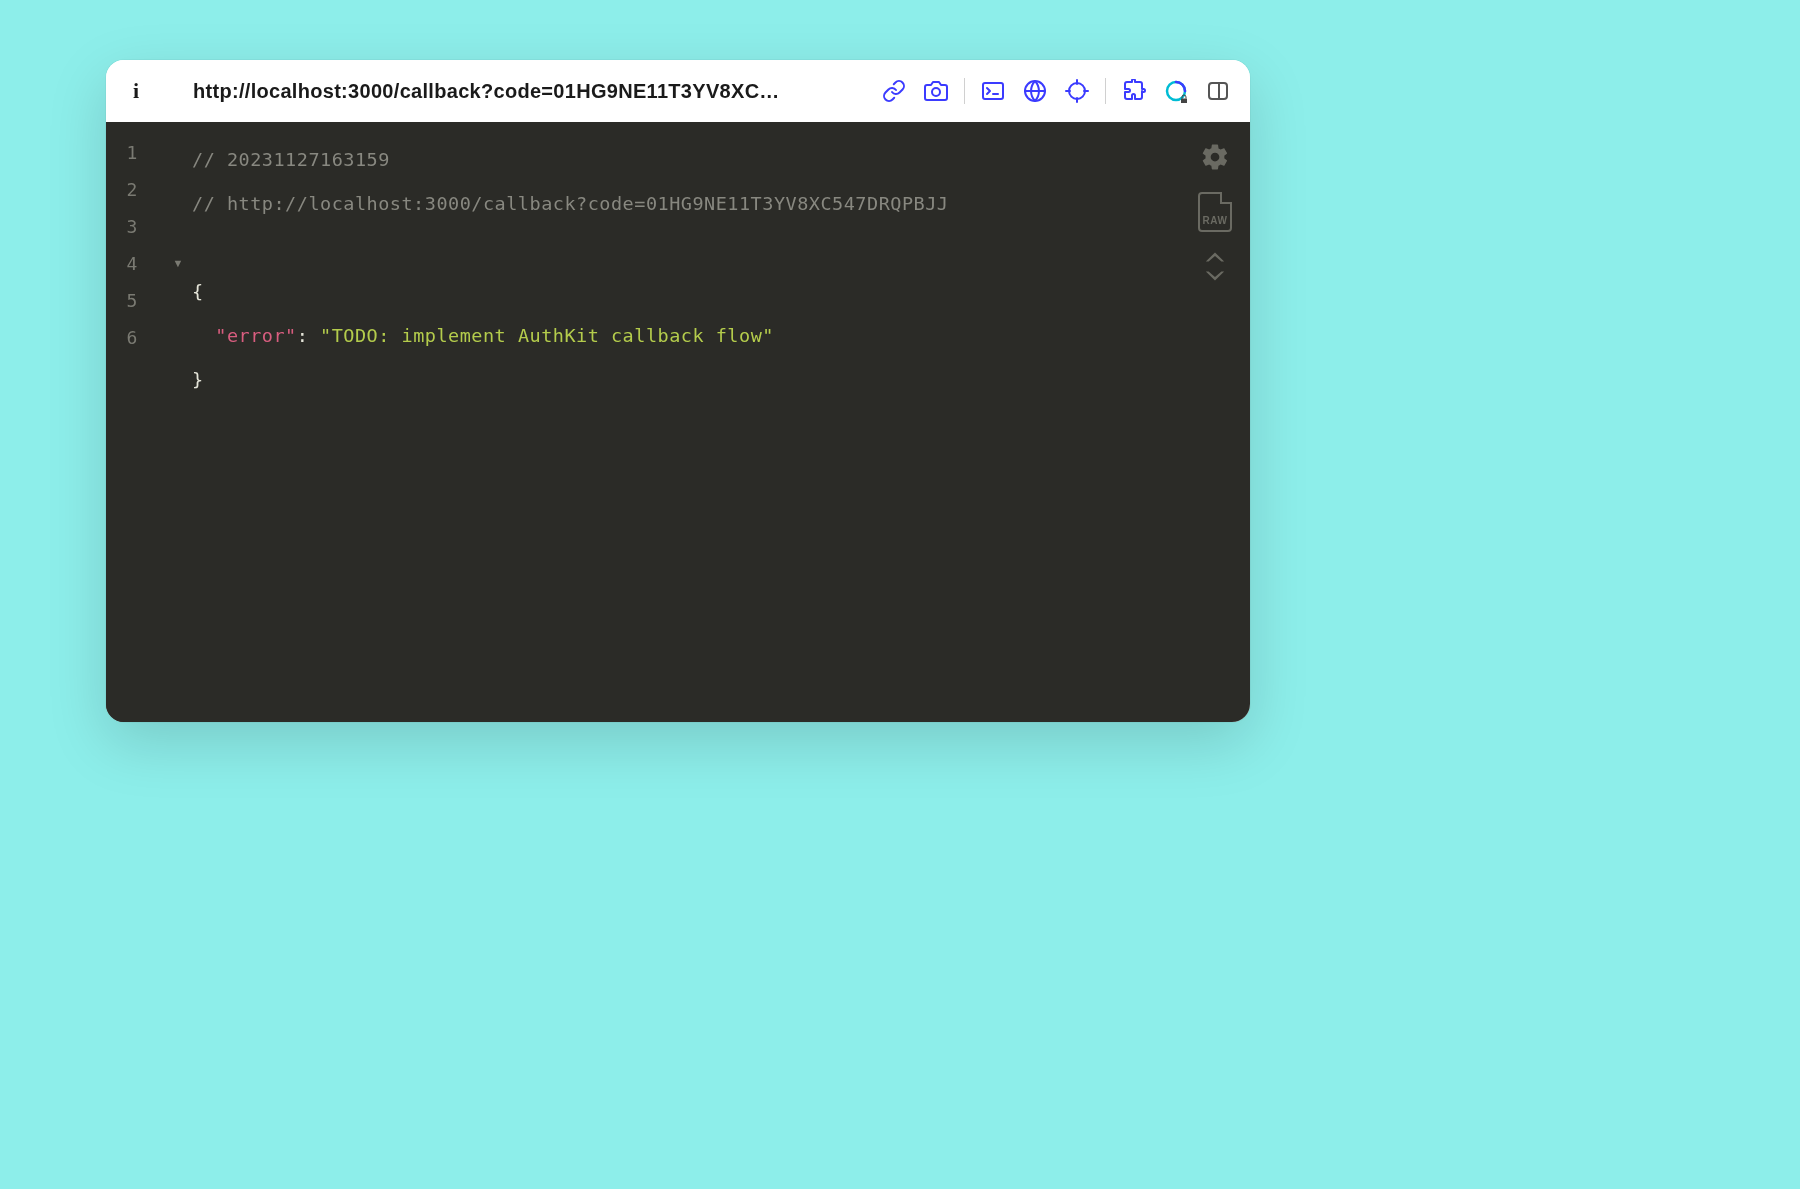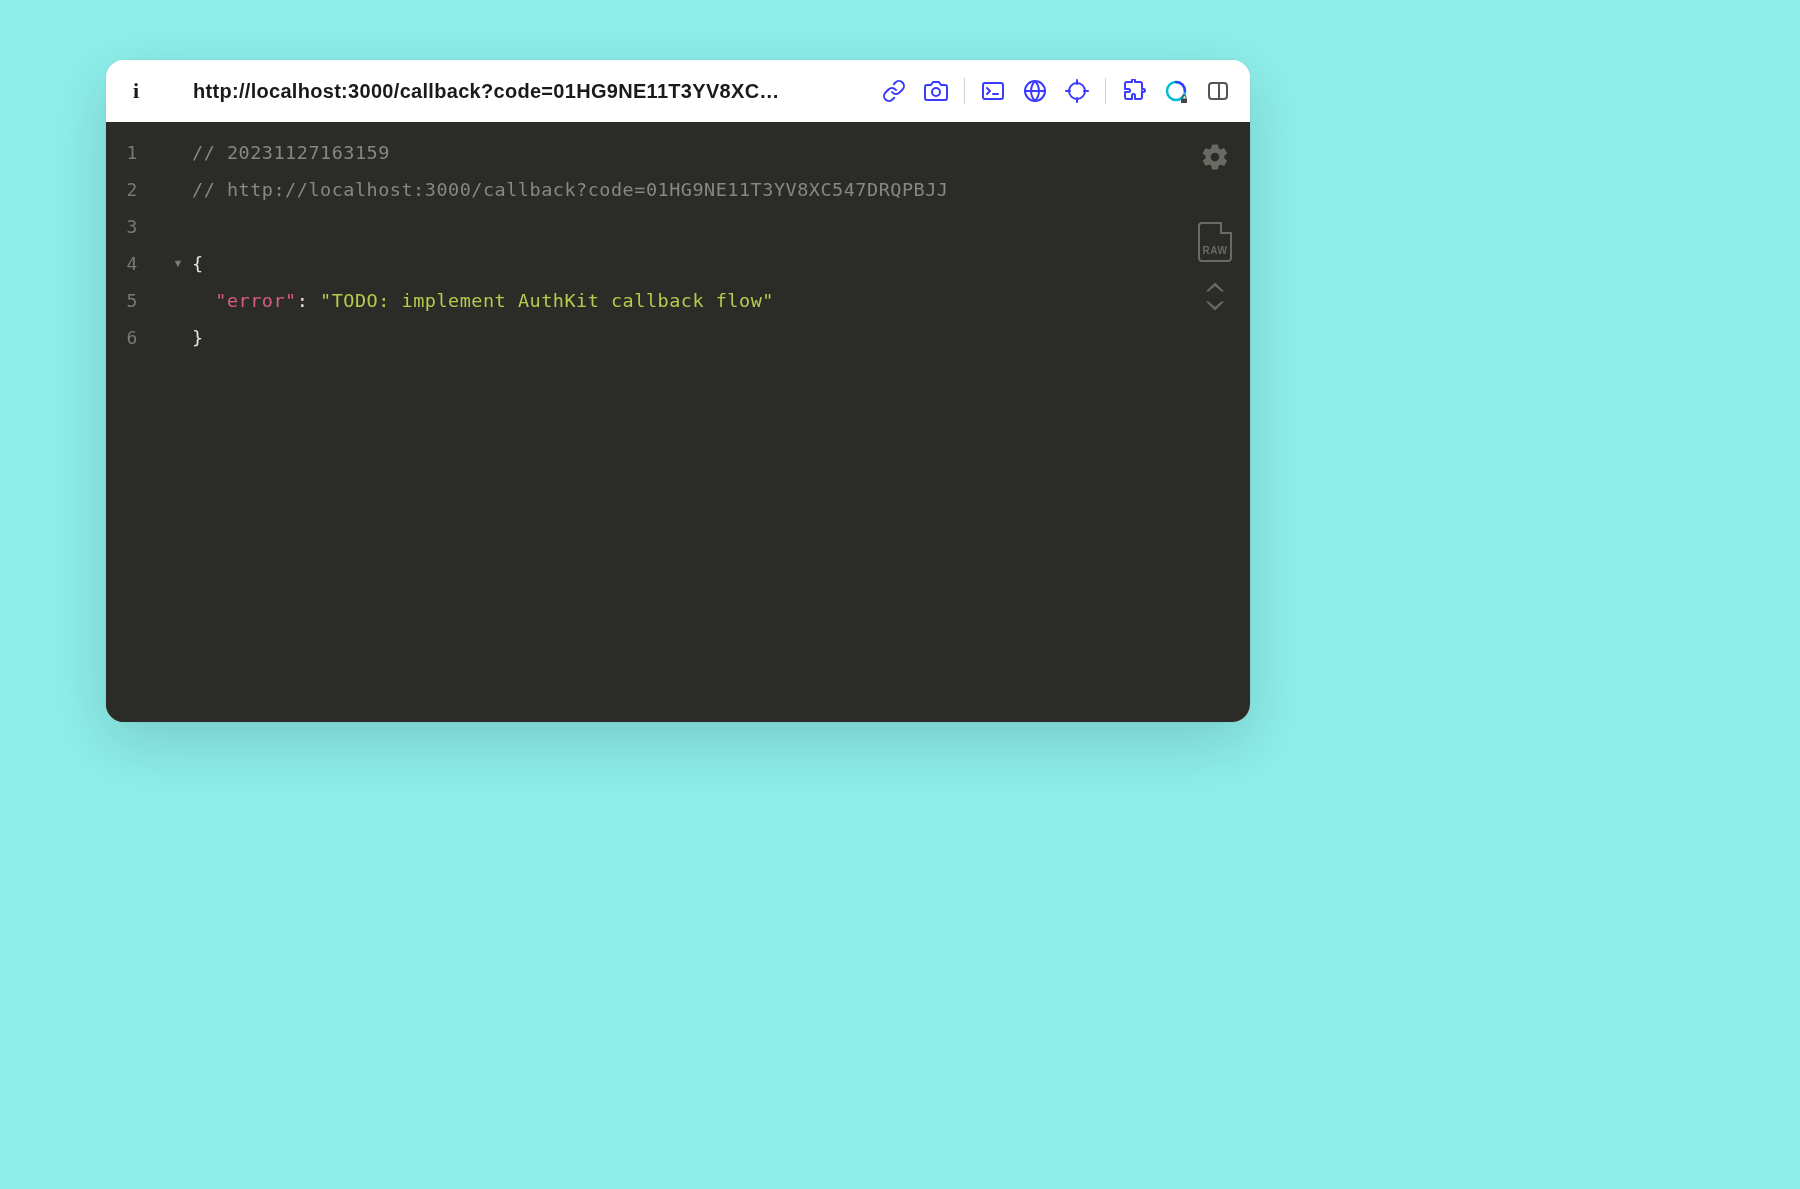--- a/index.html
+++ b/index.html
@@ -107,21 +107,21 @@
       height: 37px;
     }
     .code-area {
       flex: 1;
       padding-top: 12px;
       font-family: 'SF Mono', Menlo, Monaco, Consolas, monospace;
       font-size: 18.5px;
       line-height: 37px;
       letter-spacing: 0.5px;
     }
-    .code-line { white-space: pre; height: 37px; }
+    .code-line { white-space: pre; height: 37px; margin-top: 7px; }
     .comment { color: #888880; }
     .key { color: #d85d7f; }
     .string { color: #b4cc4c; }
     .punct { color: #e4e4d8; }
     .side-controls {
       position: absolute;
       right: 18px;
       top: 18px;
       display: flex;
       flex-direction: column;
@@ -145,21 +145,20 @@
       border-radius: 4px 8px 4px 4px;
       position: relative;
       display: flex;
       align-items: flex-end;
       justify-content: center;
       font-size: 10px;
       font-weight: 900;
       color: #6a6a62;
       padding-bottom: 4px;
       letter-spacing: 0.5px;
-      margin-top: 30px;
     }
     .raw-icon::before {
       content: '';
       position: absolute;
       top: -2px;
       right: -2px;
       width: 10px;
       height: 10px;
       background: #2b2b27;
       border-bottom: 2.5px solid #6a6a62;

